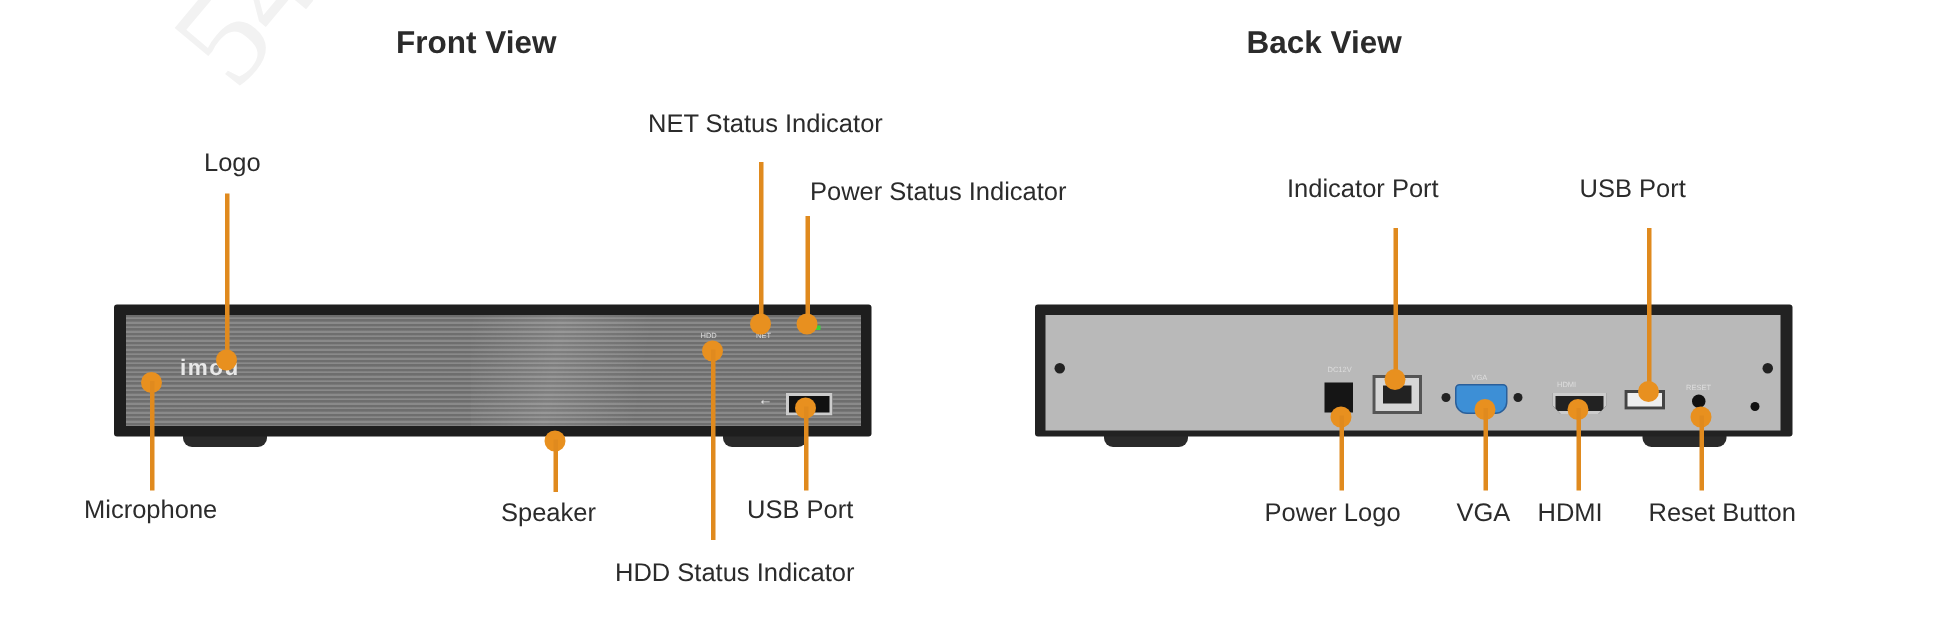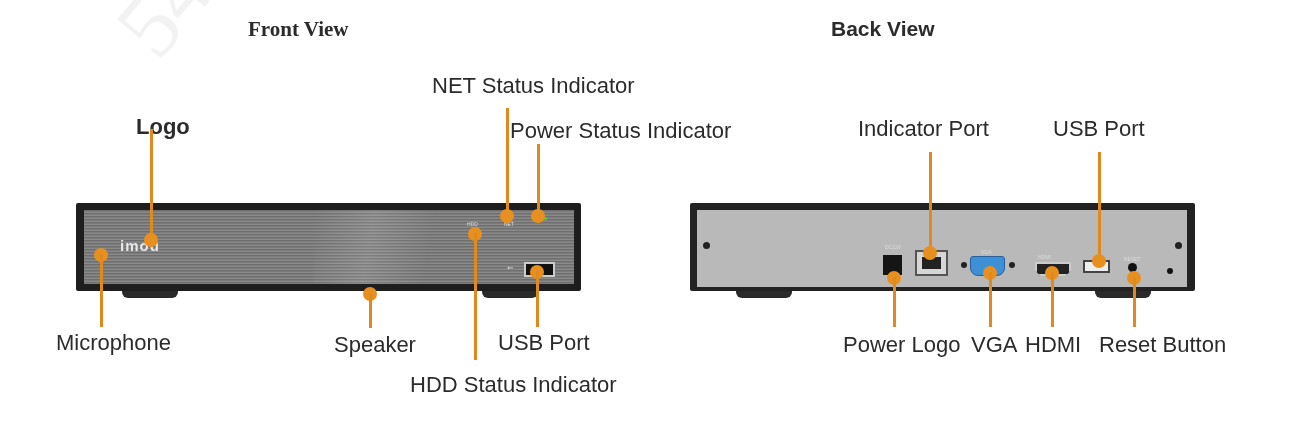--- a/index.html
+++ b/index.html
@@ -1,18 +1,18 @@
 <!DOCTYPE html>
 <html><head>
 <meta charset="utf-8">
 <style>
   html,body{margin:0;padding:0;background:#fff;}
   body{width:1294px;height:425px;position:relative;overflow:hidden;font-family:"Liberation Sans","DejaVu Sans",sans-serif;color:#222;}
   .title{position:absolute;font-weight:bold;font-size:21px;color:#2b2b2b;}
-  .label{position:absolute;font-size:22px;color:#2b2b2b;white-space:nowrap;}
+  .label{position:absolute;font-size:17px;color:#2b2b2b;white-space:nowrap;}
   .line{position:absolute;width:3px;background:#e08a1e;}
   .dot{position:absolute;width:14px;height:14px;border-radius:50%;background:#e8901f;}
   .watermark{position:absolute;left:95px;top:10px;font-family:"Liberation Serif",serif;font-size:90px;color:#f2f2f2;transform:rotate(-50deg);transform-origin:left top;}
   
   .front-body{position:absolute;left:76px;top:203px;width:505px;height:88px;background:#1e1e1e;border-radius:2px;}
   .front-panel{position:absolute;left:84px;top:210px;width:490px;height:74px;
     background:repeating-linear-gradient(to bottom,#6e6e6e 0px,#6e6e6e 1px,#8a8a8a 2px,#8a8a8a 3px);}
   .front-sheen{position:absolute;left:230px;top:0;width:140px;height:74px;background:linear-gradient(100deg,rgba(255,255,255,0) 0%,rgba(255,255,255,0.12) 40%,rgba(255,255,255,0) 80%);}
   .foot{position:absolute;height:8px;background:#2a2a2a;border-radius:0 0 6px 6px;}
   .logo{position:absolute;left:120px;top:237px;color:#e8e8e8;font-size:15px;font-weight:bold;letter-spacing:1px;}
@@ -30,47 +30,47 @@
   .hdmi{position:absolute;left:1035px;top:262px;width:32px;height:10px;background:#222;border:2px solid #ccc;clip-path:polygon(0 0,100% 0,100% 60%,85% 100%,15% 100%,0 60%);}
   .usb-back{position:absolute;left:1083px;top:260px;width:27px;height:13px;background:#eee;border:2px solid #444;box-sizing:border-box;}
   .reset{position:absolute;left:1128px;top:263px;width:9px;height:9px;border-radius:50%;background:#111;}
   .ground{position:absolute;left:1167px;top:268px;width:6px;height:6px;border-radius:50%;background:#111;}
 </style>
 </head>
 <body>
 
 <div class="watermark">548</div>
 
-<div class="title" style="left:248px;top:17px;font-family:Liberation Serif, serif;">Front View</div>
+<div class="title" style="left:264px;top:17px;">Front View</div>
 <div class="title" style="left:831px;top:17px;">Back View</div>
 
 <div>
   <div class="foot" style="left:122px;top:290px;width:56px;"></div>
   <div class="foot" style="left:482px;top:290px;width:56px;"></div>
   <div class="front-body"></div>
   <div class="front-panel">
       <div class="front-sheen"></div>
     </div>
   <div class="logo">imou</div>
   <div class="tiny" style="left:467px;top:221px;">HDD</div>
   <div class="tiny" style="left:504px;top:221px;">NET</div>
   <div class="led-green"></div>
   <div class="tiny" style="left:507px;top:263px;font-size:8px;">⭠</div>
   <div class="usb-front"></div>
 </div>
 
-<div class="label" style="left:136px;top:114px;font-weight:bold;">Logo</div>
+<div class="label" style="left:136px;top:99px;">Logo</div>
 <div class="line" style="left:150px;top:129px;height:110px;"></div>
 <div class="dot" style="left:144px;top:233px;"></div>
 
 <div class="label" style="left:432px;top:73px;">NET Status Indicator</div>
 <div class="line" style="left:506px;top:108px;height:108px;"></div>
 <div class="dot" style="left:500px;top:209px;"></div>
 
-<div class="label" style="left:510px;top:118px;">Power Status Indicator</div>
+<div class="label" style="left:540px;top:118px;">Power Status Indicator</div>
 <div class="line" style="left:537px;top:144px;height:72px;"></div>
 <div class="dot" style="left:531px;top:209px;"></div>
 
 <div class="dot" style="left:94px;top:248px;"></div>
 <div class="line" style="left:100px;top:254px;height:73px;"></div>
 <div class="label" style="left:56px;top:330px;">Microphone</div>
 
 <div class="dot" style="left:363px;top:287px;"></div>
 <div class="line" style="left:369px;top:293px;height:35px;"></div>
 <div class="label" style="left:334px;top:332px;">Speaker</div>

